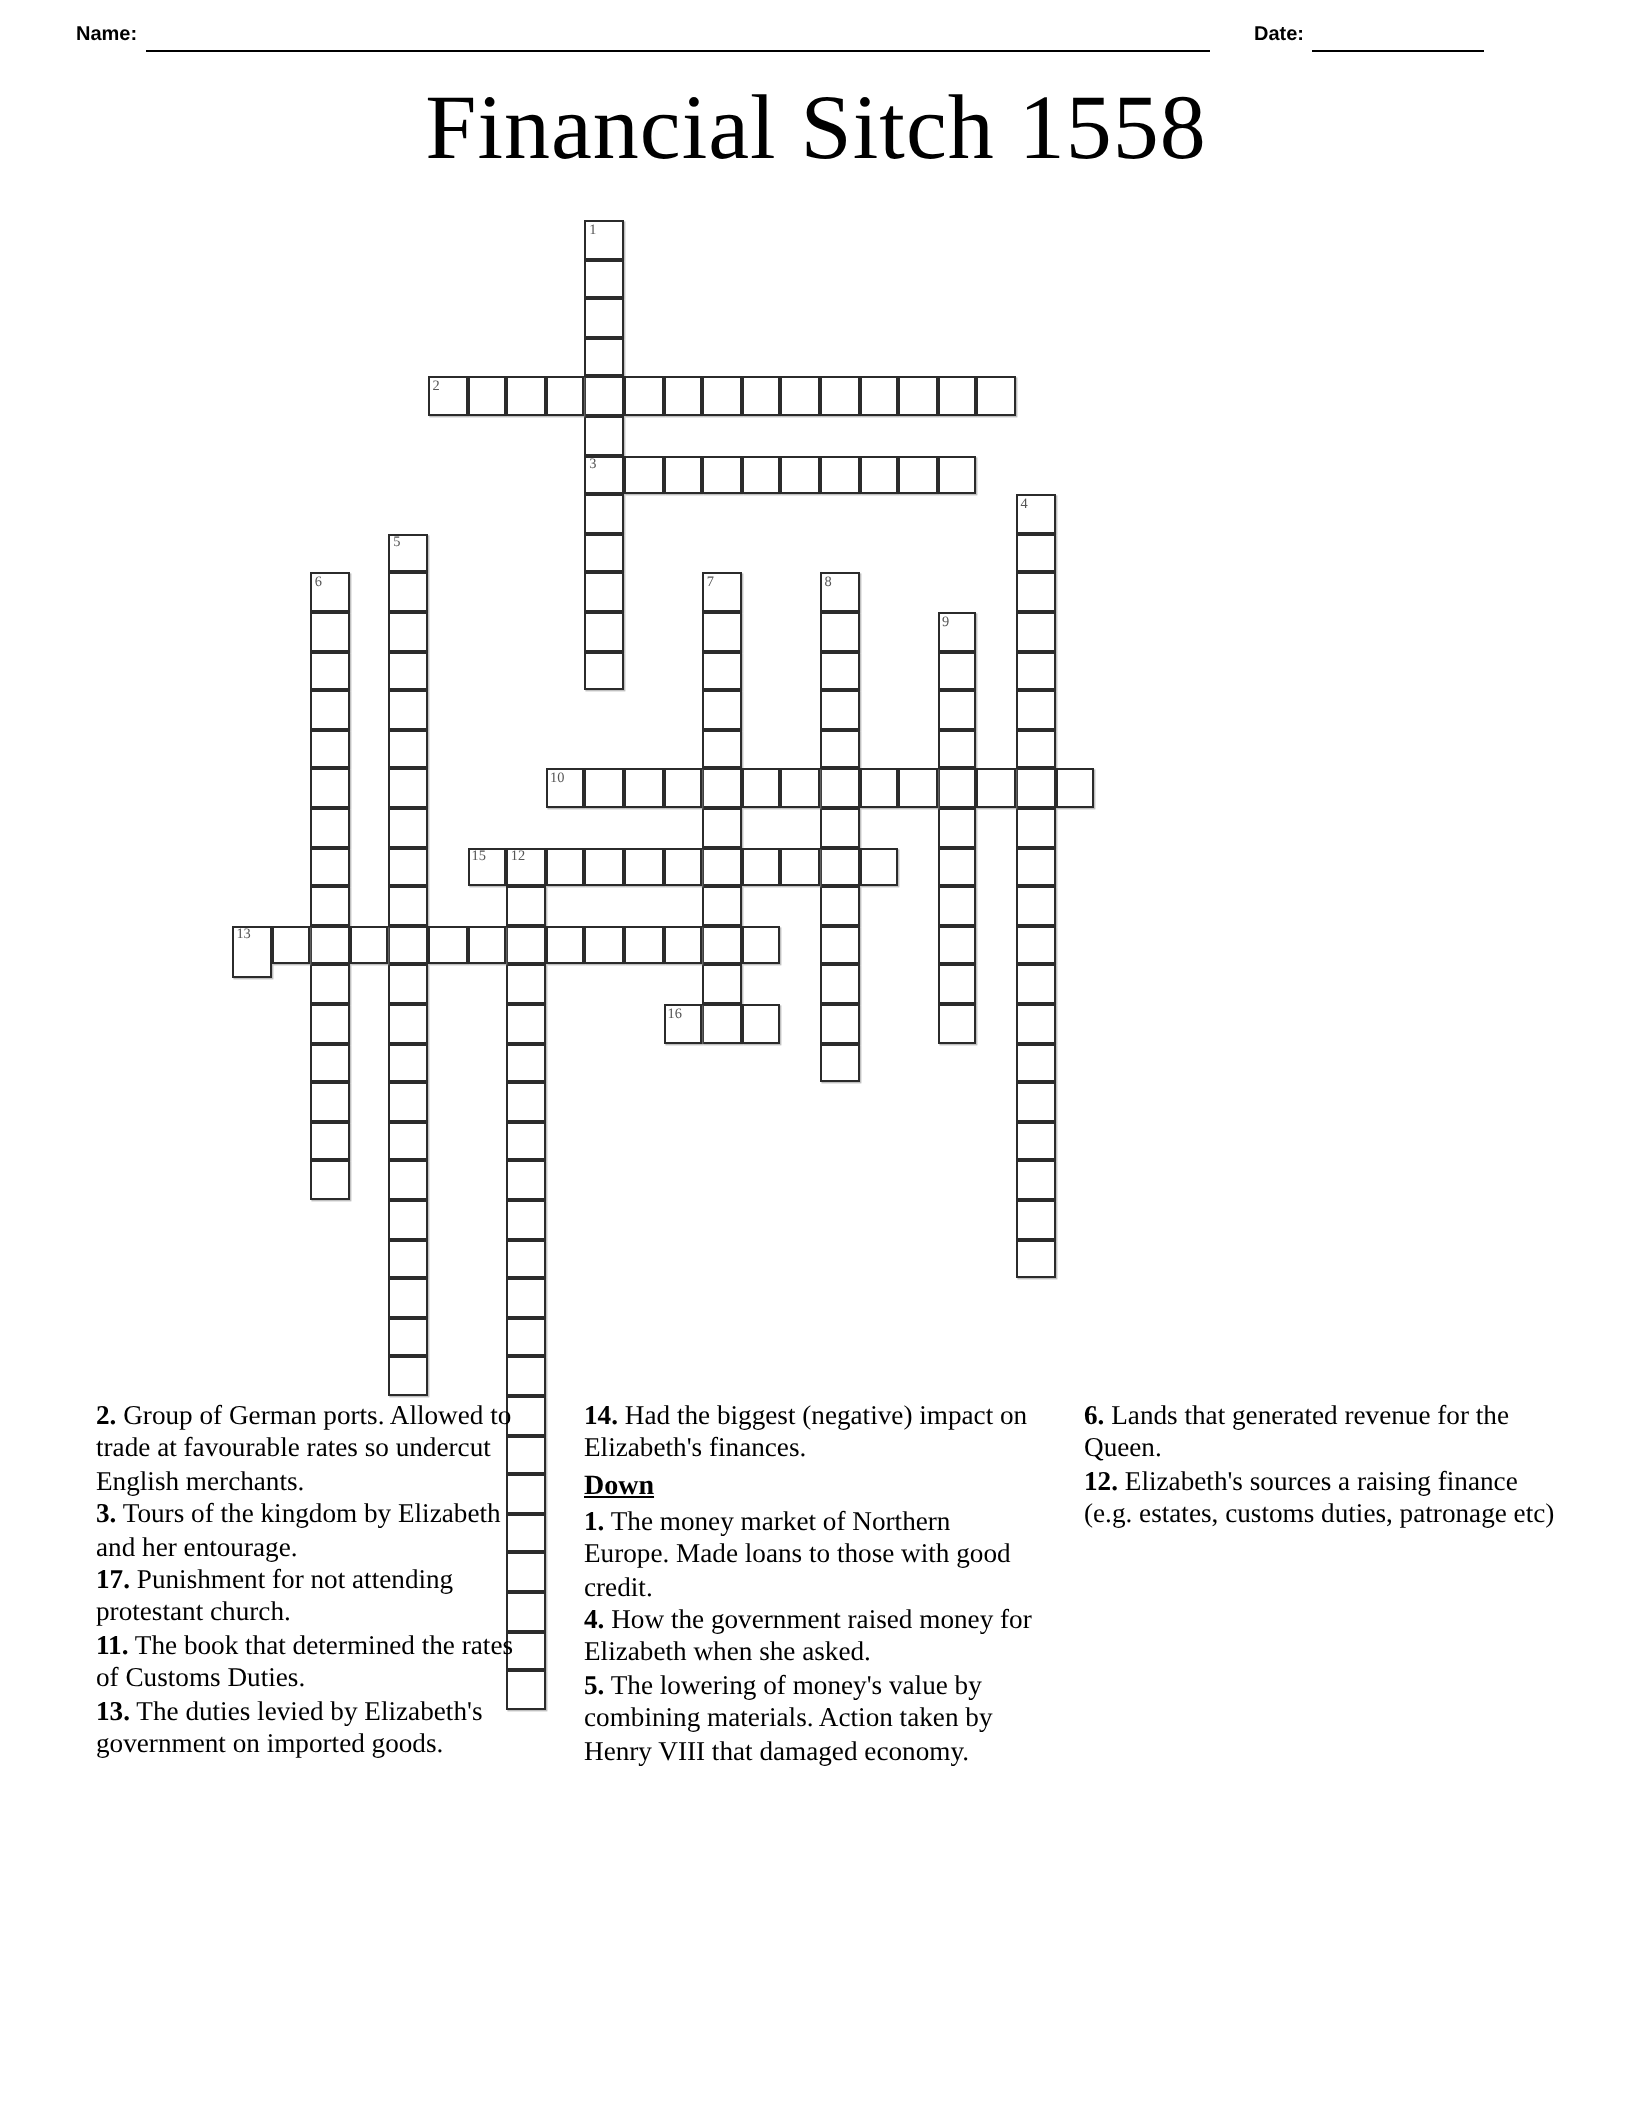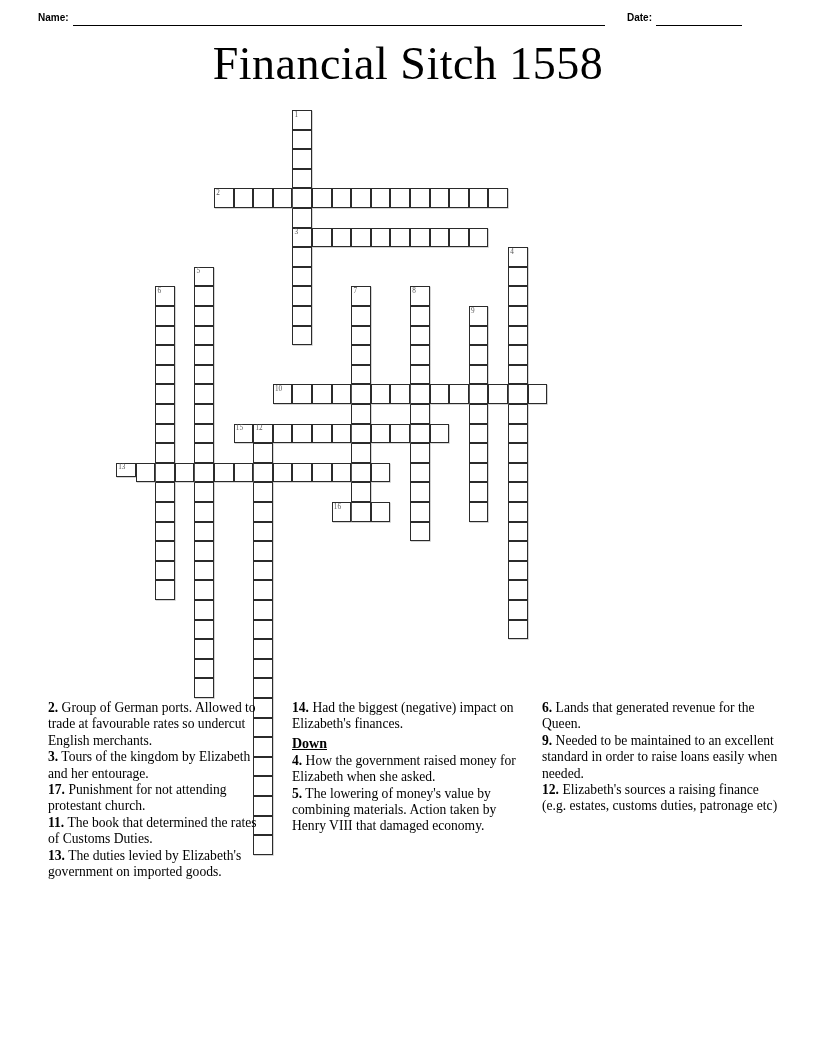--- a/index.html
+++ b/index.html
@@ -310,21 +310,21 @@
     <div class="xw-cell" style="left: 253.2px; top: 658.8px; width: 19.6px; height: 19.6px;"></div>
     <div class="xw-cell" style="left: 253.2px; top: 678.4px; width: 19.6px; height: 19.6px;"></div>
     <div class="xw-cell" style="left: 253.2px; top: 698px; width: 19.6px; height: 19.6px;"></div>
     <div class="xw-cell" style="left: 253.2px; top: 717.6px; width: 19.6px; height: 19.6px;"></div>
     <div class="xw-cell" style="left: 253.2px; top: 737.2px; width: 19.6px; height: 19.6px;"></div>
     <div class="xw-cell" style="left: 253.2px; top: 756.8px; width: 19.6px; height: 19.6px;"></div>
     <div class="xw-cell" style="left: 253.2px; top: 776.4px; width: 19.6px; height: 19.6px;"></div>
     <div class="xw-cell" style="left: 253.2px; top: 796px; width: 19.6px; height: 19.6px;"></div>
     <div class="xw-cell" style="left: 253.2px; top: 815.6px; width: 19.6px; height: 19.6px;"></div>
     <div class="xw-cell" style="left: 253.2px; top: 835.2px; width: 19.6px; height: 19.6px;"></div>
-    <div class="xw-cell" style="left: 116px; top: 462.8px; width: 19.6px; height: 14px;">
+    <div class="xw-cell" style="left: 116px; top: 462.8px; width: 19.6px; height: 26px;">
       <span class="xw-num">13</span>
     </div>
     <div class="xw-cell" style="left: 135.6px; top: 462.8px; width: 19.6px; height: 19.6px;"></div>
     <div class="xw-cell" style="left: 174.8px; top: 462.8px; width: 19.6px; height: 19.6px;"></div>
     <div class="xw-cell" style="left: 214px; top: 462.8px; width: 19.6px; height: 19.6px;"></div>
     <div class="xw-cell" style="left: 233.6px; top: 462.8px; width: 19.6px; height: 19.6px;"></div>
     <div class="xw-cell" style="left: 272.8px; top: 462.8px; width: 19.6px; height: 19.6px;"></div>
     <div class="xw-cell" style="left: 292.4px; top: 462.8px; width: 19.6px; height: 19.6px;"></div>
     <div class="xw-cell" style="left: 312px; top: 462.8px; width: 19.6px; height: 19.6px;"></div>
     <div class="xw-cell" style="left: 331.6px; top: 462.8px; width: 19.6px; height: 19.6px;"></div>
@@ -360,37 +360,37 @@
     </p>
   </div>
 
   <div class="clue-col clue-col-2">
     <p class="clue-item">
       <span class="clue-num">14.</span>
       <span>Had the biggest (negative) impact on Elizabeth's finances.</span>
     </p>
     <div class="clue-heading down-head">Down</div>
     <p class="clue-item">
+      <span class="clue-num">1.</span>
+      <span>The money market of Northern Europe. Made loans to those with good credit.</span>
+    </p>
+    <p class="clue-item">
       <span class="clue-num">4.</span>
       <span>How the government raised money for Elizabeth when she asked.</span>
     </p>
     <p class="clue-item">
       <span class="clue-num">5.</span>
       <span>The lowering of money's value by combining materials. Action taken by Henry VIII that damaged economy.</span>
     </p>
   </div>
 
   <div class="clue-col clue-col-3">
     <p class="clue-item">
       <span class="clue-num">6.</span>
       <span>Lands that generated revenue for the Queen.</span>
     </p>
     <p class="clue-item">
-      <span class="clue-num">9.</span>
-      <span>Needed to be maintained to an excellent standard in order to raise loans easily when needed.</span>
-    </p>
-    <p class="clue-item">
       <span class="clue-num">12.</span>
       <span>Elizabeth's sources a raising finance (e.g. estates, customs duties, patronage etc)</span>
     </p>
   </div>
 
 </div>
 
 </body></html>

